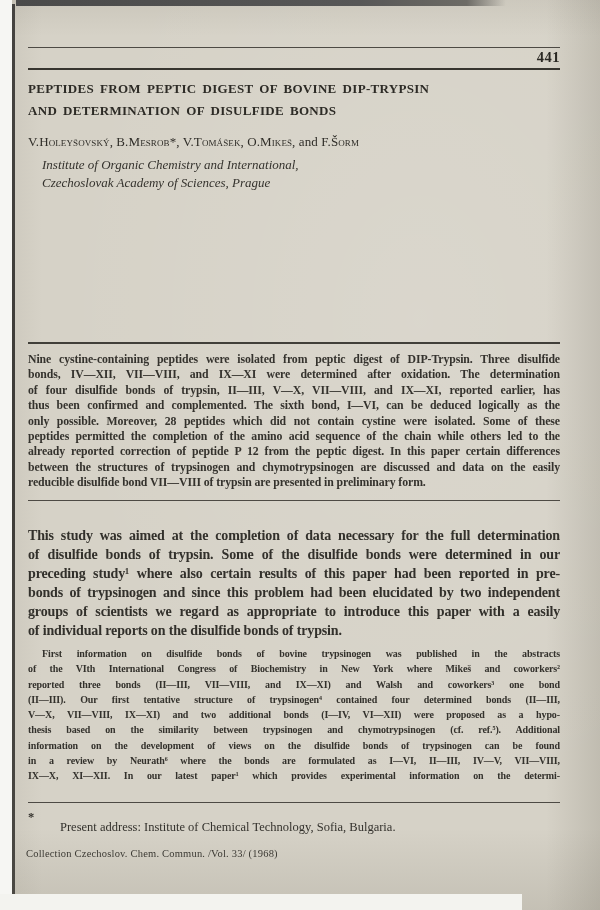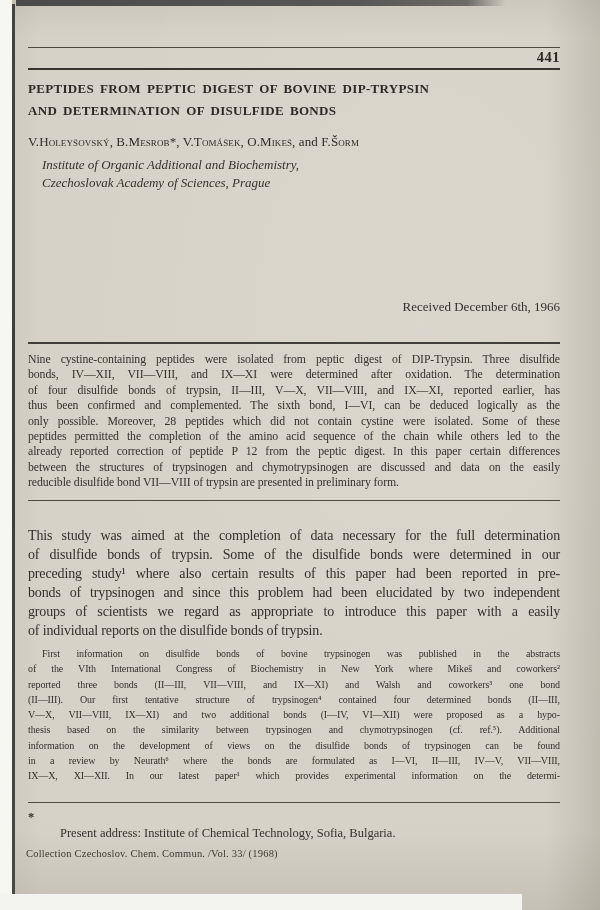--- a/index.html
+++ b/index.html
@@ -74,27 +74,27 @@
   }
   .para1 {
     top: 526px; font-size: 14px; line-height: 19.1px;
     letter-spacing: -0.15px; color: #32302b;
   }
   .para2 {
     top: 646px; font-size: 10px; line-height: 15.3px;
     letter-spacing: -0.1px; color: #33312c;
   }
   .para2 .jline:first-child { text-indent: 14px; }
-  .jline { text-align: justify; text-align-last: justify; white-space: normal; }
+  .jline { text-align: justify; text-align-last: justify; white-space: normal; font-weight: bold; }
   .endleft .jline:last-child { text-align-last: left; }
   .footnote {
     top: 812px; font-size: 12.5px; color: #33312c;
   }
   .footnote .marker { position: absolute; left: 0; top: -2px; font-weight: bold; }
-  .footnote .fn-text { position: absolute; left: 32px; top: 14px; width: 500px; }
+  .footnote .fn-text { position: absolute; left: 32px; top: 8px; width: 500px; }
   .footer {
     top: 848px; left: 26px; font-size: 10.5px; letter-spacing: 0.2px; color: #3b3933;
   }
 </style>
 </head>
 <body>
 
 <div class="scan">
   <div class="page">
 
@@ -112,25 +112,24 @@
       <div>AND DETERMINATION OF DISULFIDE BONDS</div>
     </div>
 
     <div class="blk authors">
       <span class="sc">V.Holeyšovský, B.Mesrob*, V.Tomášek, O.Mikeš,</span>
       <span>and</span>
       <span class="sc">F.Šorm</span>
     </div>
 
     <div class="blk affiliation">
-      <div>Institute of Organic Additional and Biochemistry,</div>
+      <div>Institute of Organic Chemistry and International,</div>
       <div>Czechoslovak Academy of Sciences, Prague</div>
     </div>
 
-    <div class="blk received">Received December 6th, 1966</div>
 
     <div class="rule rule-mid" style="top:342px"></div>
     <div class="blk abstract endleft">
         <div class="jline">Nine cystine-containing peptides were isolated from peptic digest of DIP-Trypsin. Three disulfide</div>
         <div class="jline">bonds, IV—XII, VII—VIII, and IX—XI were determined after oxidation. The determination</div>
         <div class="jline">of four disulfide bonds of trypsin, II—III, V—X, VII—VIII, and IX—XI, reported earlier, has</div>
         <div class="jline">thus been confirmed and complemented. The sixth bond, I—VI, can be deduced logically as the</div>
         <div class="jline">only possible. Moreover, 28 peptides which did not contain cystine were isolated. Some of these</div>
         <div class="jline">peptides permitted the completion of the amino acid sequence of the chain while others led to the</div>
         <div class="jline">already reported correction of peptide P 12 from the peptic digest. In this paper certain differences</div>

